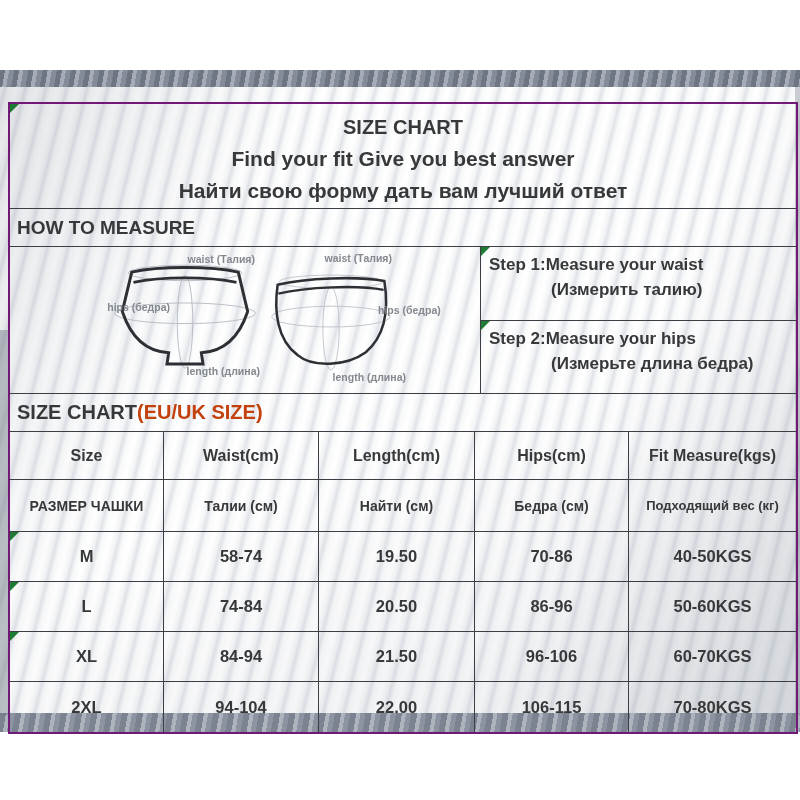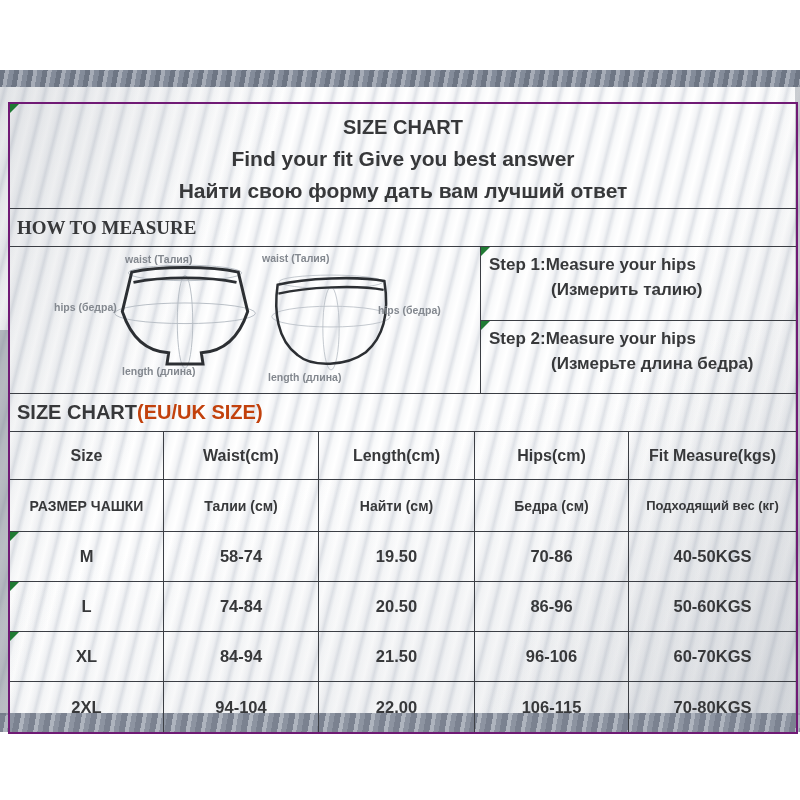--- a/index.html
+++ b/index.html
@@ -43,28 +43,28 @@
   .row{box-sizing:border-box;border-bottom:1px solid #3b3e44;position:relative;}
 
   
   .title-block{height:105px;text-align:center;padding-top:7px;}
   .title-line{font-weight:bold;line-height:32px;}
   .t1{font-size:20px;}
   .t2{font-size:21px;}
   .t3{font-size:21px;text-align:center;}
 
   
-  .htm-row{height:38px;font-size:19px;font-weight:bold;line-height:37px;padding-left:7px;font-family:Liberation Serif, serif;}
+  .htm-row{height:38px;font-size:19px;font-weight:bold;line-height:37px;padding-left:7px;}
 
   
   .measure-row{height:147px;display:flex;}
   .diagram-cell{position:relative;width:470px;flex:none;}
   .diagram-label{
     position:absolute;font-size:10.5px;font-weight:600;color:#83888f;
-    text-align:left;white-space:nowrap;
+    text-align:right;white-space:nowrap;
   }
   .dl-waist-l{left:115px;top:6px;width:130px;}
   .dl-waist-r{left:252px;top:5px;width:130px;}
   .dl-hips-l{left:44px;top:54px;width:116px;}
   .dl-hips-r{left:368px;top:57px;width:100px;text-align:left;}
   .dl-len-l{left:112px;top:118px;width:138px;}
   .dl-len-r{left:258px;top:124px;width:138px;}
   .uw-svg{position:absolute;}
   .uw-left{left:102px;top:13px;width:146px;height:116px;}
   .uw-right{left:258px;top:16px;width:126px;height:122px;}
@@ -141,21 +141,21 @@
         <div class="diagram-label dl-waist-r">waist (Талия)</div>
         <div class="diagram-label dl-hips-l">hips (бедра)</div>
         <div class="diagram-label dl-hips-r">hips (бедра)</div>
         <div class="diagram-label dl-len-l">length (длина)</div>
         <div class="diagram-label dl-len-r">length (длина)</div>
       </div>
 
       <div class="steps-col">
         <div class="step-cell first">
           <div class="flag"></div>
-          <div class="step-en">Step 1:Measure your hips</div>
+          <div class="step-en">Step 1:Measure your waist</div>
           <div class="step-ru">(Измерить талию)</div>
         </div>
         <div class="step-cell">
           <div class="flag"></div>
           <div class="step-en">Step 2:Measure your hips</div>
           <div class="step-ru">(Измерьте длина бедра)</div>
         </div>
       </div>
     </div>
 

